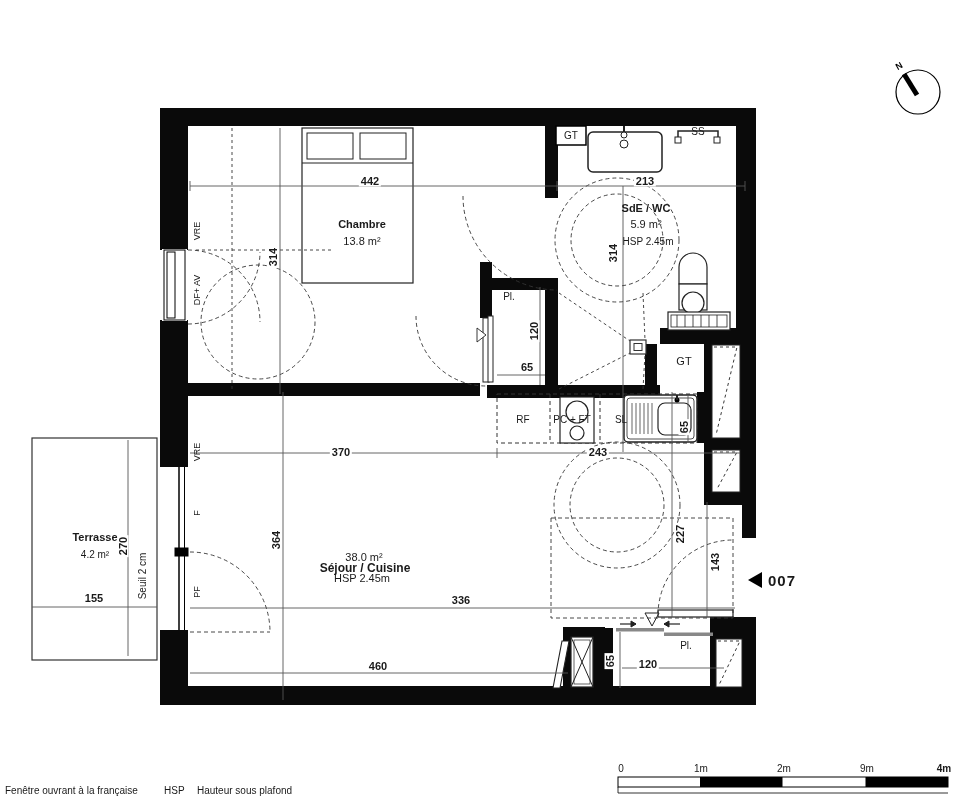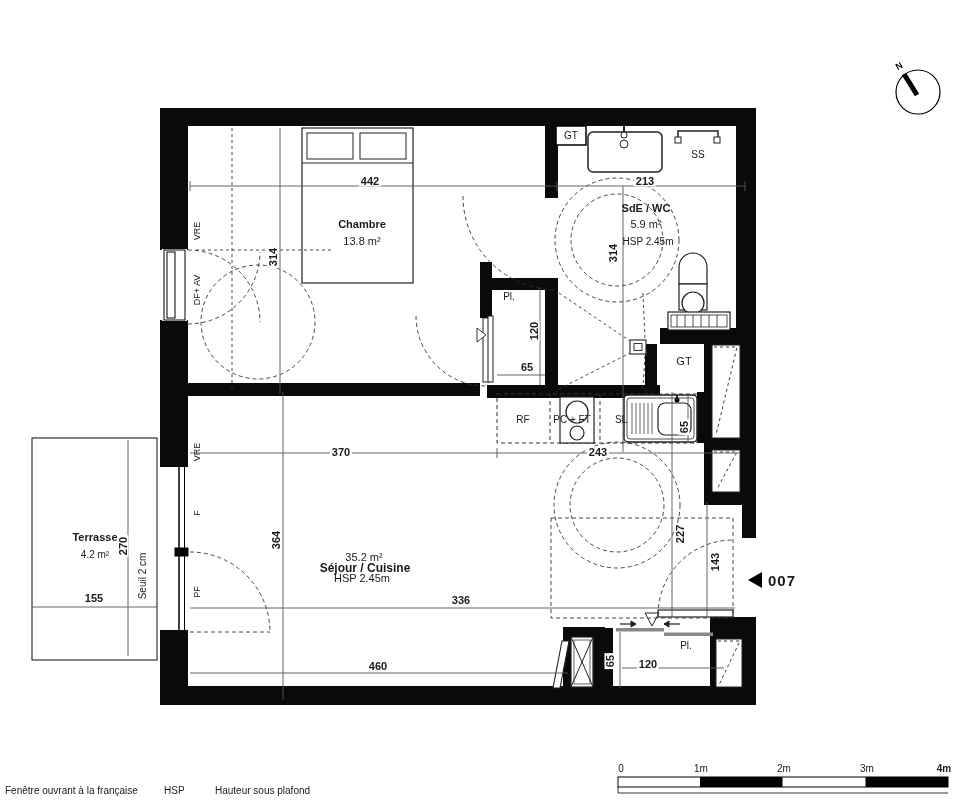--- a/index.html
+++ b/index.html
@@ -213,21 +213,21 @@
 </svg>
 
 <div id="north-n">N</div>
 
 <div class="lbl b s11" style="left:362px;top:224px;">Chambre</div>
 <div class="lbl s11" style="left:362px;top:241px;">13.8 m²</div>
 <div class="lbl b s11" style="left:646px;top:208px;">SdE / WC</div>
 <div class="lbl s11" style="left:646px;top:224px;">5.9 m²</div>
 <div class="lbl s10" style="left:648px;top:242px;">HSP 2.45m</div>
 <div class="lbl b s12" style="left:365px;top:568px;">Séjour / Cuisine</div>
-<div class="lbl s11" style="left:364px;top:557px;">35.2 m²</div>
+<div class="lbl s11" style="left:364px;top:557px;">38.0 m²</div>
 <div class="lbl s11" style="left:362px;top:578px;">HSP 2.45m</div>
 <div class="lbl b s11" style="left:95px;top:537px;">Terrasse</div>
 <div class="lbl s10" style="left:95px;top:555px;text-align:right;">4.2 m²</div>
 
 <div class="lbl b s11 bg" style="left:370px;top:181px;">442</div>
 <div class="lbl b s11 bg" style="left:645px;top:181px;">213</div>
 <div class="lbl b s11 bg v" style="left:273px;top:257px;">314</div>
 <div class="lbl b s11 bg v" style="left:613px;top:253px;">314</div>
 <div class="lbl b s11 bg v" style="left:534px;top:331px;">120</div>
 <div class="lbl b s11 bg" style="left:527px;top:367px;">65</div>
@@ -245,33 +245,33 @@
 <div class="lbl b s11 bg" style="left:648px;top:664px;">120</div>
 
 <div class="lbl s9 v" style="left:197px;top:231px;">VRE</div>
 <div class="lbl s9 v" style="left:197px;top:290px;">DF+ AV</div>
 <div class="lbl s9 v" style="left:197px;top:452px;">VRE</div>
 <div class="lbl s9 v" style="left:197px;top:513px;">F</div>
 <div class="lbl s9 v" style="left:197px;top:592px;">PF</div>
 <div class="lbl s10 v" style="left:143px;top:576px;">Seuil 2 cm</div>
 
 <div class="lbl s10" style="left:571px;top:136px;">GT</div>
-<div class="lbl s10" style="left:698px;top:155px;">SS</div>
+<div class="lbl s10" style="left:698px;top:132px;">SS</div>
 <div class="lbl s11" style="left:684px;top:361px;">GT</div>
 <div class="lbl s10" style="left:523px;top:420px;">RF</div>
 <div class="lbl s10" style="left:572px;top:420px;">PC + FT</div>
 <div class="lbl s10" style="left:621px;top:420px;">SL</div>
 <div class="lbl s10" style="left:509px;top:297px;">Pl.</div>
 <div class="lbl s10" style="left:686px;top:646px;">Pl.</div>
 
 <div class="lbl b s15 left" style="left:768px;top:580px;">007</div>
 
 <div class="lbl s10 left" style="left:5px;top:791px;">Fenêtre ouvrant à la française</div>
 <div class="lbl s10 left" style="left:164px;top:791px;text-align:center;">HSP</div>
-<div class="lbl s10 left" style="left:215px;top:791px;">Hauteur sous plafond</div>
+<div class="lbl s10 left" style="left:197px;top:791px;">Hauteur sous plafond</div>
 
 <div class="lbl s10" style="left:621px;top:769px;">0</div>
 <div class="lbl s10" style="left:701px;top:769px;">1m</div>
 <div class="lbl s10" style="left:784px;top:769px;">2m</div>
-<div class="lbl s10" style="left:867px;top:769px;">3m</div>
+<div class="lbl s10" style="left:867px;top:769px;">9m</div>
 <div class="lbl s10" style="left:944px;top:769px;font-weight:bold;">4m</div>
 
 </div>
 
 </body></html>

